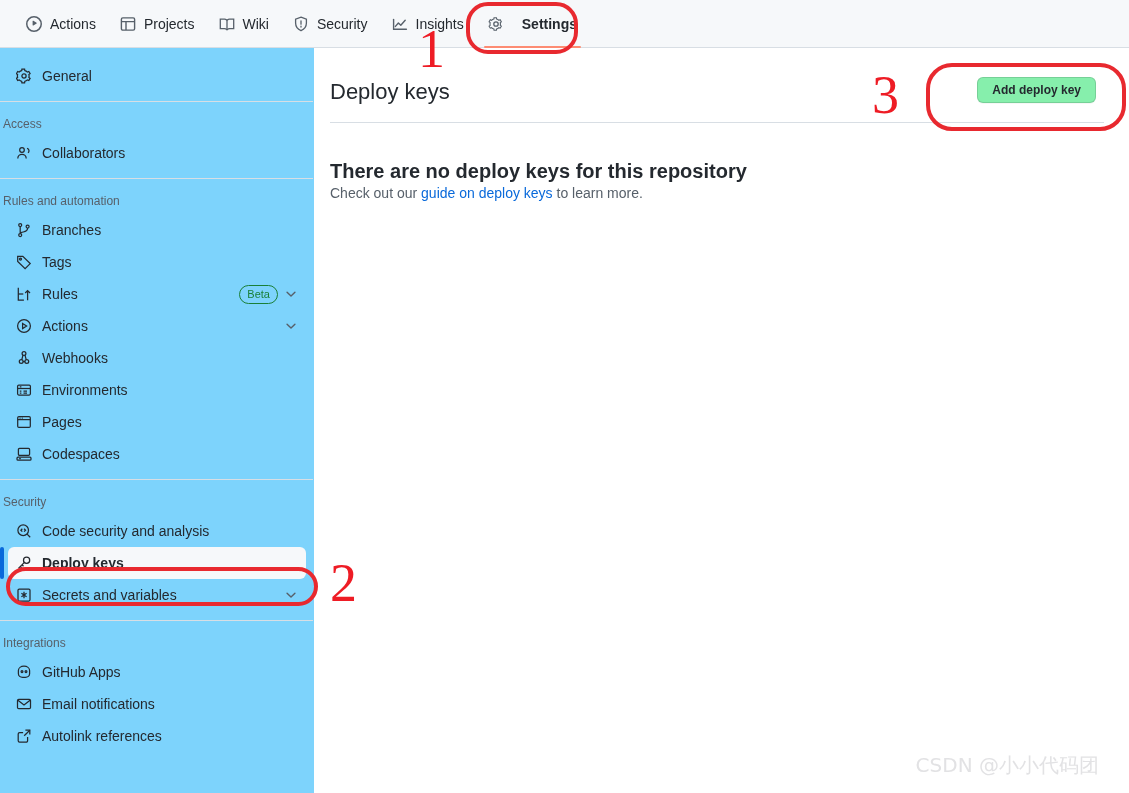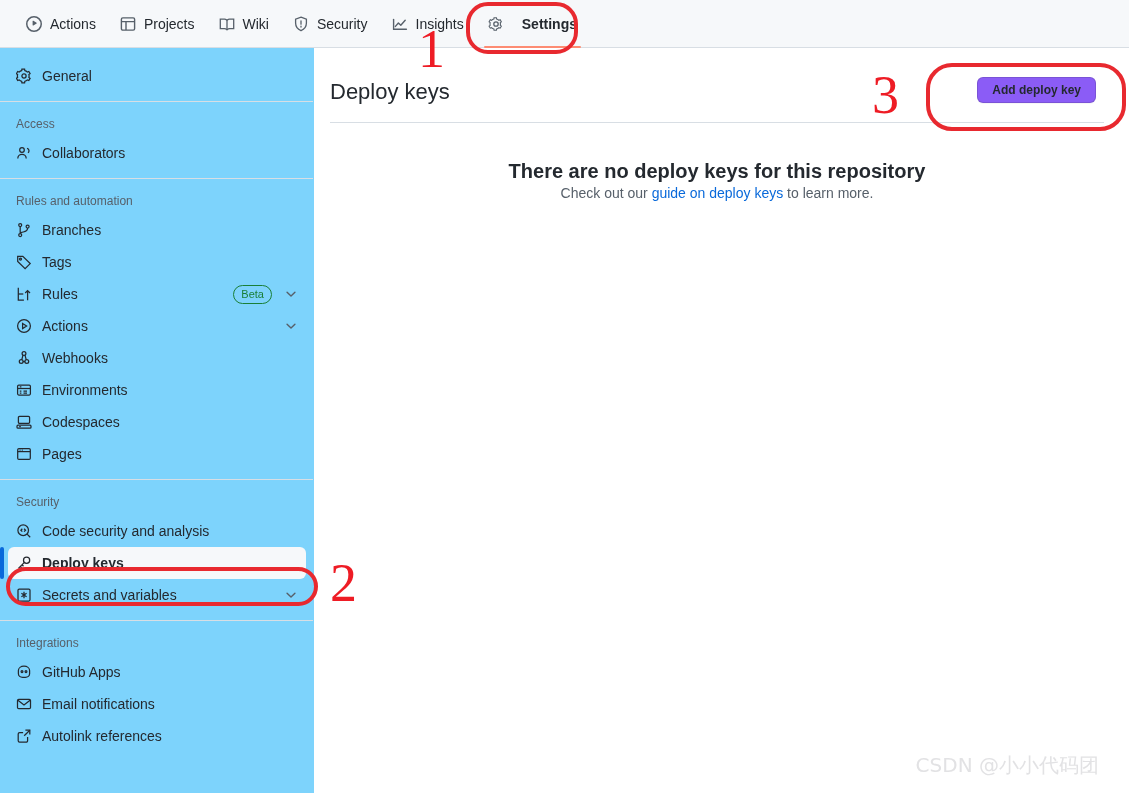--- a/index.html
+++ b/index.html
@@ -51,50 +51,50 @@
   .side-row .lbl { flex: 1; }
   .side-row.selected {
     background: #f6f8fa; font-weight: bold;
   }
   .side-row.selected::before {
     content: ""; position: absolute; left: -8px; top: 0; bottom: 0;
     width: 4px; background: #0969da; border-radius: 6px;
   }
   .side-head {
     font-size: 12px; color: #57606a;
-    padding: 0 16px; height: 26px; display: flex; align-items: center;
+    padding: 0 3px; height: 26px; display: flex; align-items: center;
   }
   .divider { height: 1px; background: #d8dee4; margin: 9px 0 9px 0; width: 313px; }
   .badge-beta {
     border: 1px solid #1a7f37; color: #1a7f37;
     font-size: 11px; line-height: 1;
-    padding: 3px 7px; border-radius: 10px; margin-right: 12px;
+    padding: 3px 7px; border-radius: 10px; margin-right: 6px;
   }
   .chev { width: 14px; height: 14px; color: #57606a; flex: none; }
   .chev svg { display: block; }
 
   
   .main { position: absolute; left: 330px; top: 48px; width: 790px; }
   .page-title {
     font-size: 22px; font-weight: normal; color: #24292f;
     position: absolute; left: 0; top: 31px;
   }
   .add-btn {
     position: absolute; right: 24px; top: 29px;
-    background: #8b5cf6; border: 1px solid rgba(27,31,36,0.15);
+    background: #86efac; border: 1px solid rgba(27,31,36,0.15);
     border-radius: 6px; padding: 5px 14px;
     font-size: 12px; font-weight: bold; color: #24292f;
     box-shadow: 0 1px 0 rgba(27,31,36,0.04);
   }
   .title-rule {
     position: absolute; left: 0; top: 74px; width: 774px; height: 1px;
     background: #d8dee4;
   }
   .empty {
-    position: absolute; left: 0; top: 112px; width: 774px; text-align: center;
+    position: absolute; left: 0; top: 112px; width: 774px; 
   }
   .empty h2 { font-size: 20px; font-weight: bold; color: #24292f; }
   .empty p { font-size: 14px; color: #57606a; margin-top: 2px; }
   .empty a { color: #0969da; text-decoration: none; }
 
   
   .anno { position: absolute; pointer-events: none; }
   .anno-ring {
     border: 4px solid #e8292f; border-radius: 40px/34px; background: transparent;
   }
@@ -273,37 +273,37 @@
             <path d="M1.6 6.5h12.8"></path>
             <path d="M3.8 9h1.6M3.8 11h1.6M7.5 9h3.5M7.5 11h3.5M3.8 4.8h1.6"></path>
           </svg>
         </span>
       <span class="lbl">Environments</span>
     </div>
 
     <div class="side-row">
       <span class="ic">
           <svg viewBox="0 0 16 16" width="16" height="16" fill="none" stroke="currentColor" stroke-width="1.25">
+            <rect x="1.7" y="2.6" width="12.6" height="10.8" rx="1.2"></rect>
+            <path d="M1.7 5.6h12.6"></path>
+            <path d="M3.6 4.1h.9M5.8 4.1h.9"></path>
+          </svg>
+        </span>
+      <span class="lbl">Pages</span>
+    </div>
+
+    <div class="side-row">
+      <span class="ic">
+          <svg viewBox="0 0 16 16" width="16" height="16" fill="none" stroke="currentColor" stroke-width="1.25">
             <rect x="2.4" y="2.4" width="11.2" height="7" rx="1.1"></rect>
             <rect x="1" y="11.2" width="14" height="3" rx="1"></rect>
             <path d="M3.2 12.7h1.6"></path>
           </svg>
         </span>
       <span class="lbl">Codespaces</span>
-    </div>
-
-    <div class="side-row">
-      <span class="ic">
-          <svg viewBox="0 0 16 16" width="16" height="16" fill="none" stroke="currentColor" stroke-width="1.25">
-            <rect x="1.7" y="2.6" width="12.6" height="10.8" rx="1.2"></rect>
-            <path d="M1.7 5.6h12.6"></path>
-            <path d="M3.6 4.1h.9M5.8 4.1h.9"></path>
-          </svg>
-        </span>
-      <span class="lbl">Pages</span>
     </div>
 
     <div class="divider"></div>
 
     <div class="side-head">Security</div>
 
     <div class="side-row">
       <span class="ic">
           <svg viewBox="0 0 16 16" width="16" height="16" fill="none" stroke="currentColor" stroke-width="1.25">
             <circle cx="7.2" cy="7.2" r="5.3"></circle>

